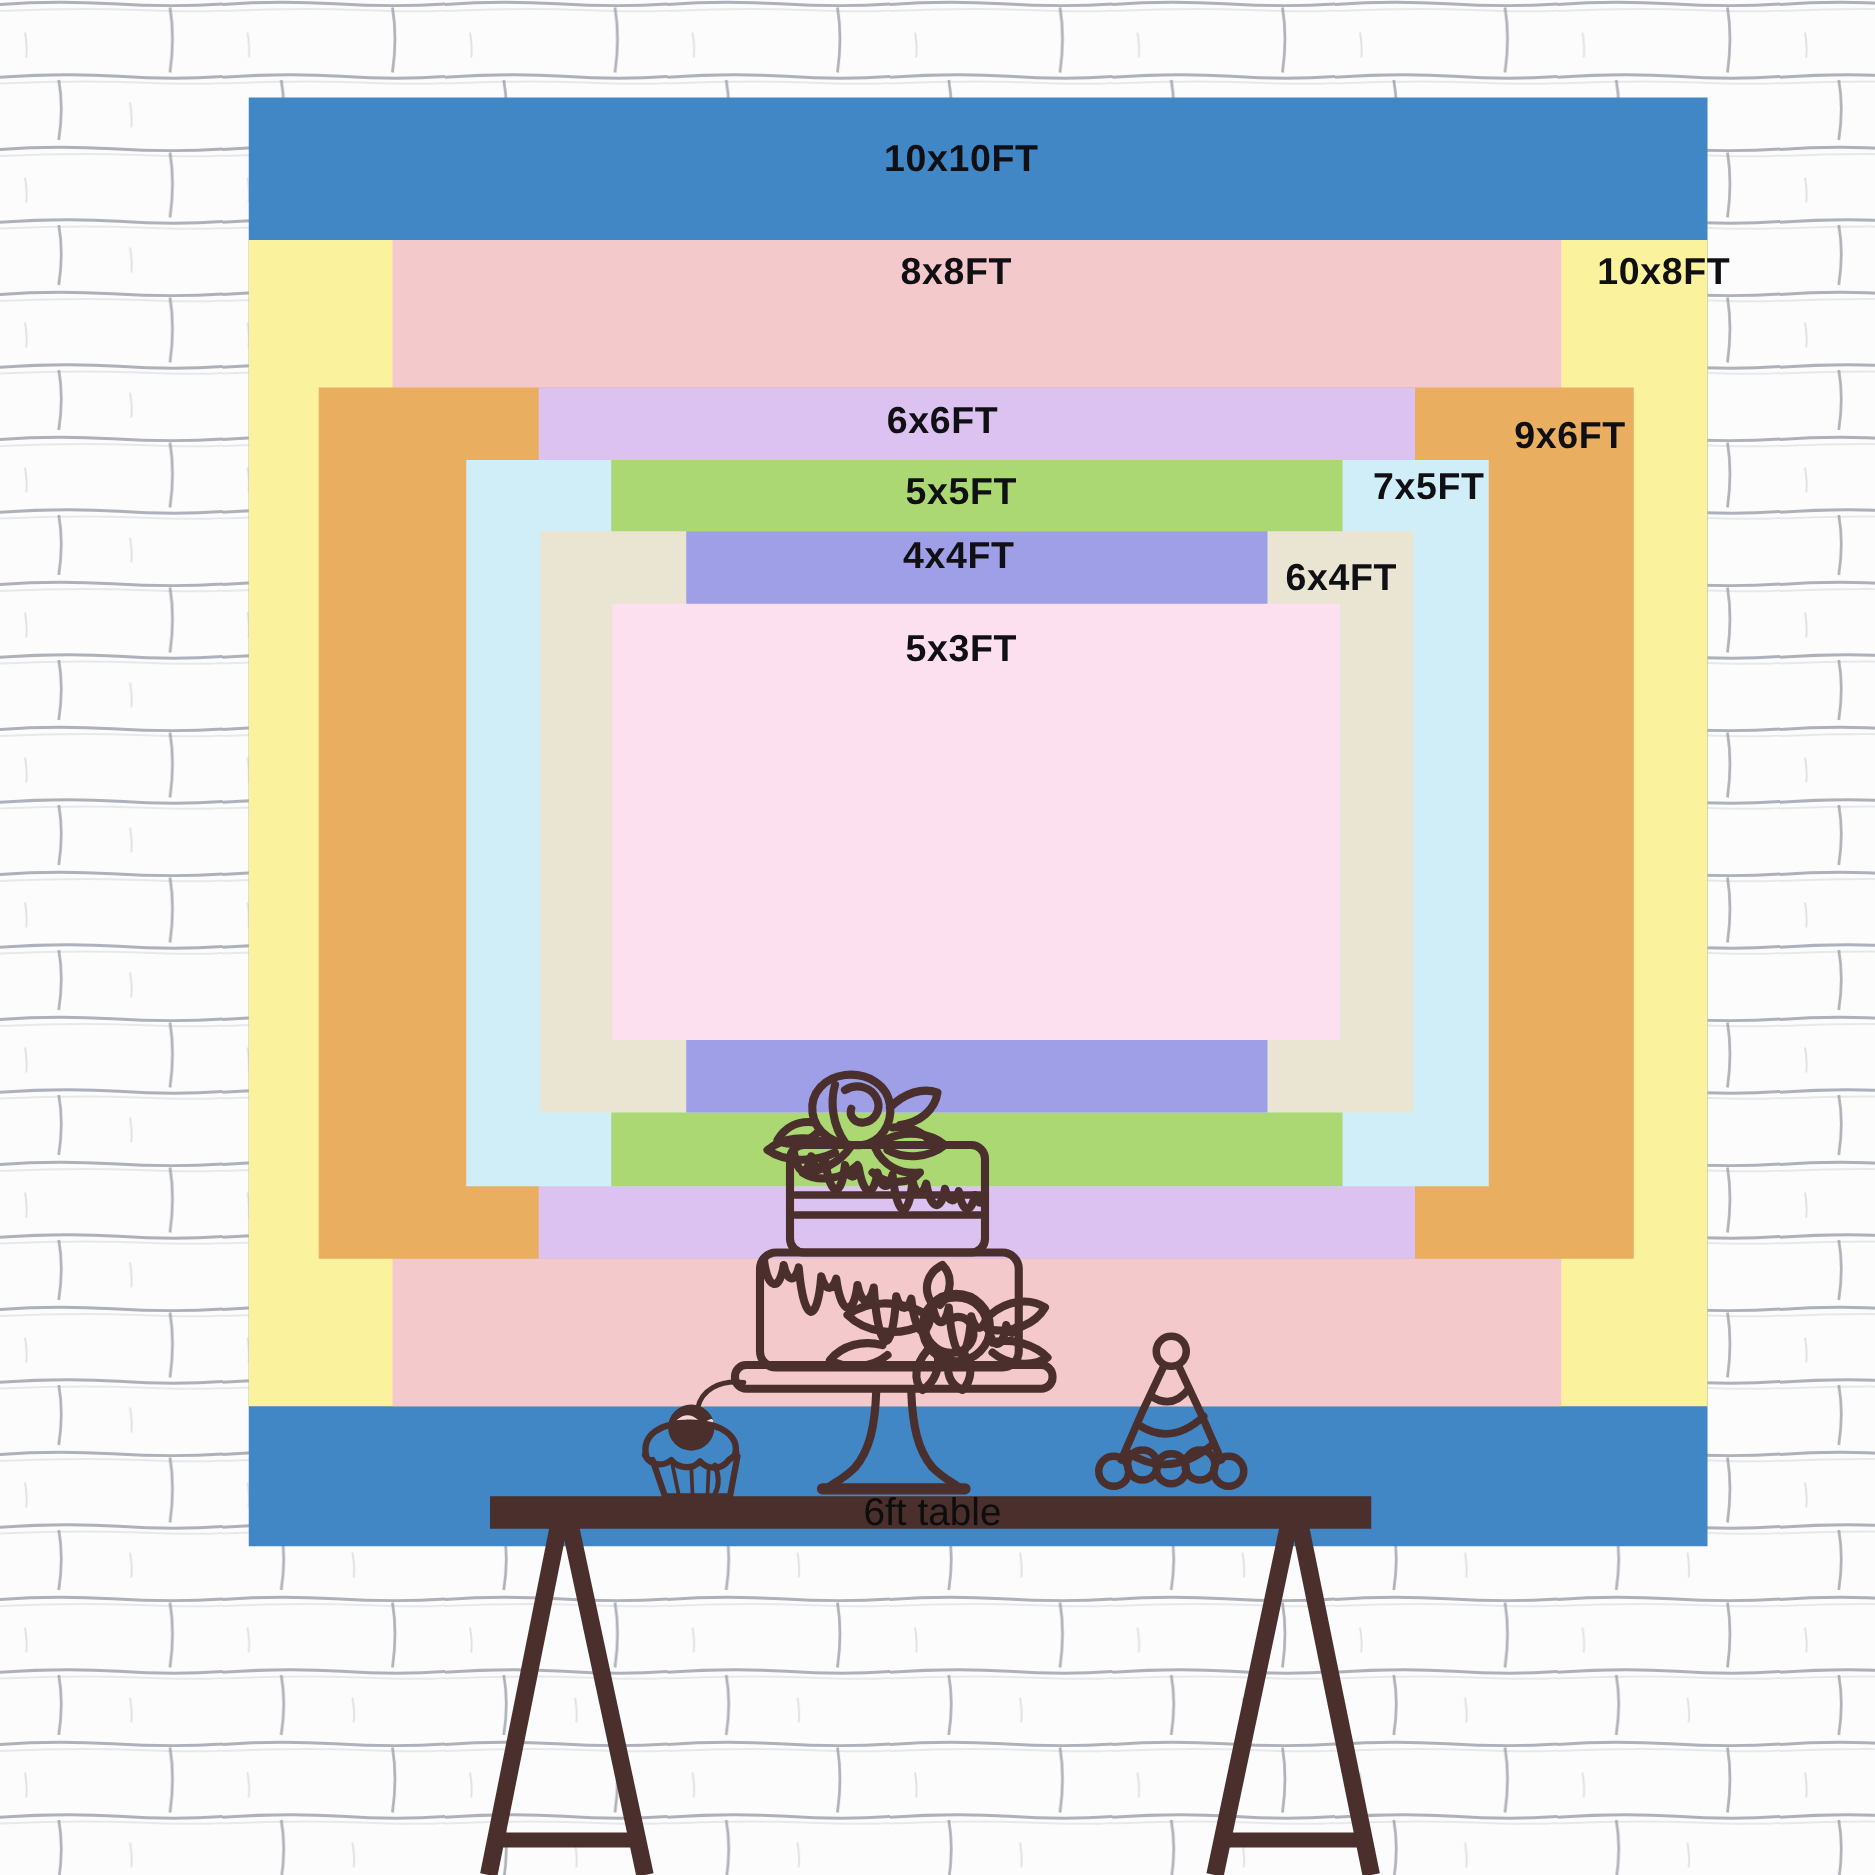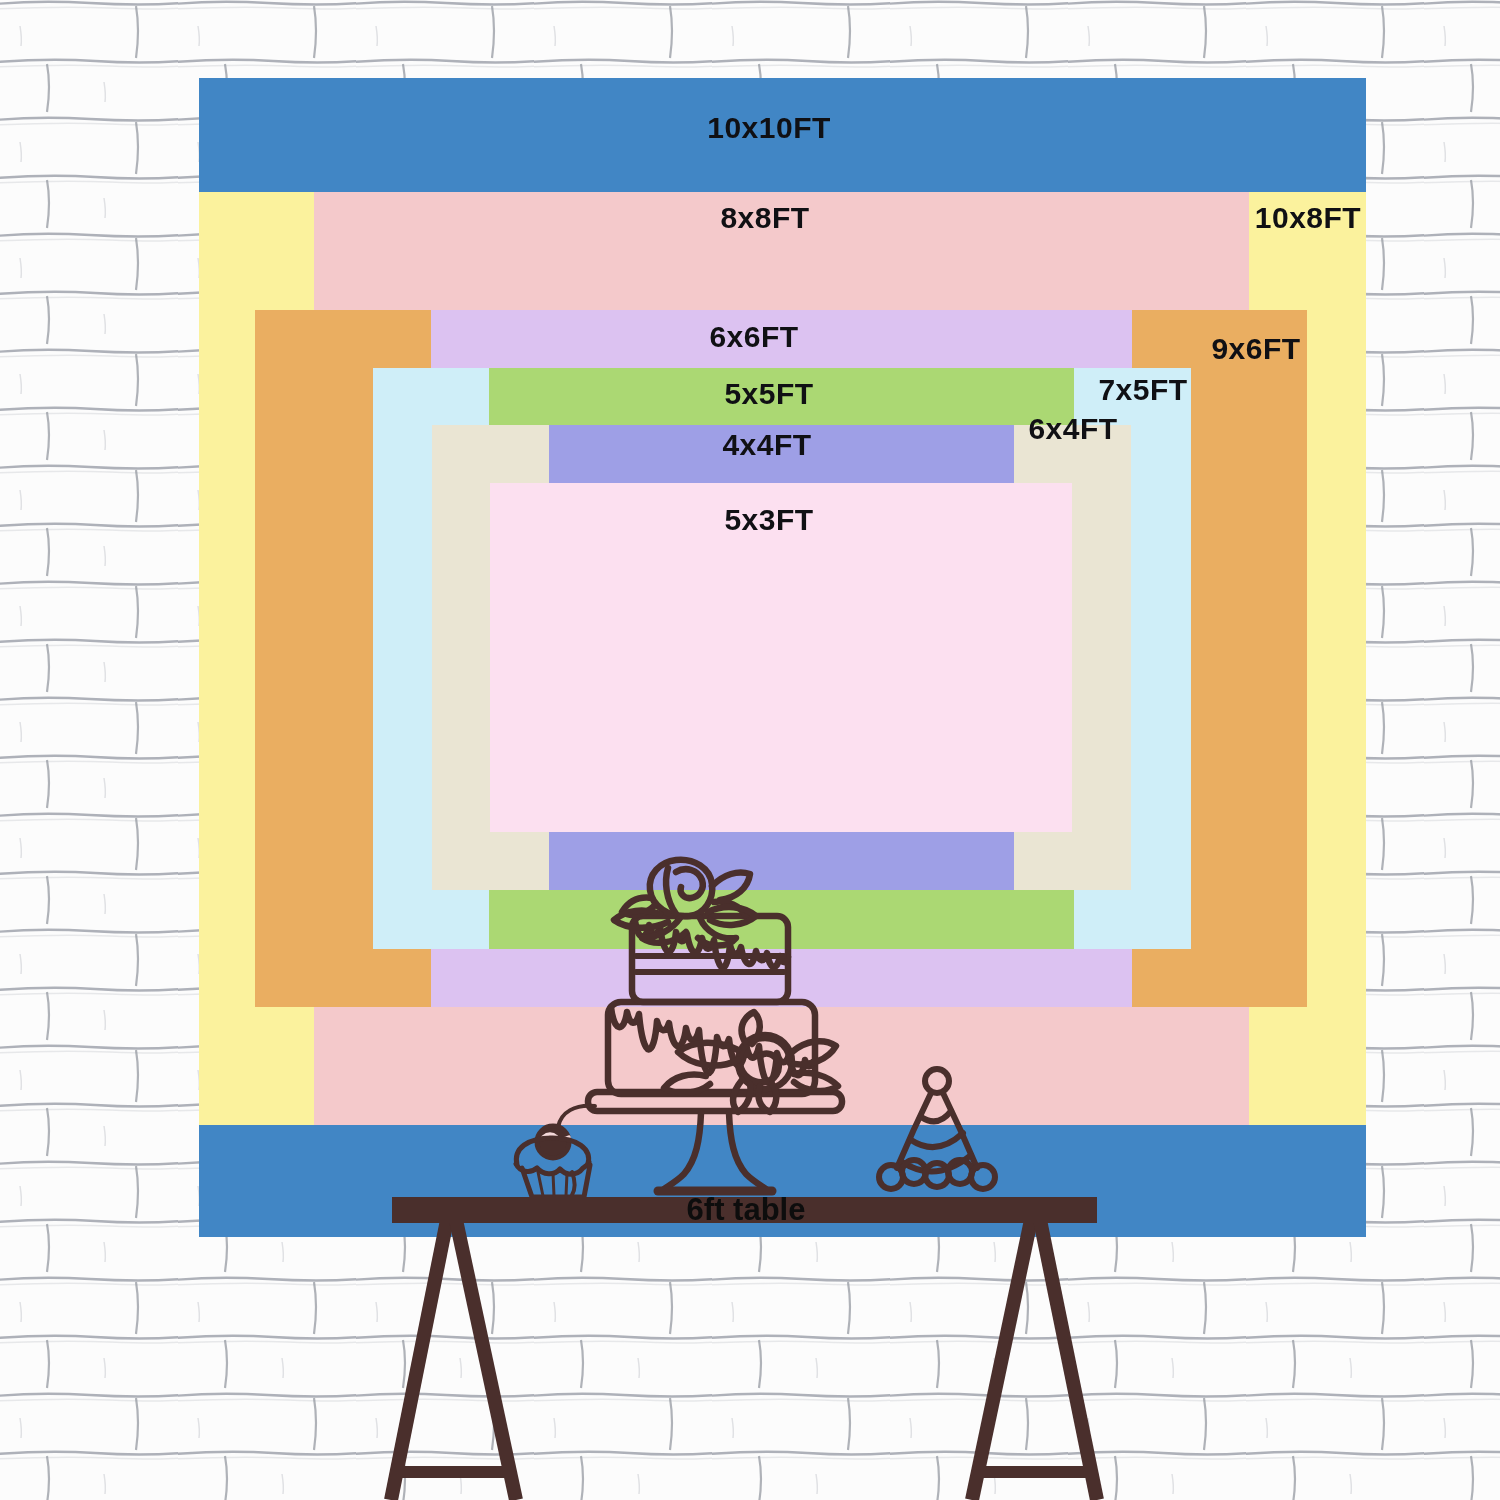--- a/index.html
+++ b/index.html
@@ -7,21 +7,21 @@
          font-family:"Liberation Sans","DejaVu Sans",sans-serif;}
   .wall{position:absolute;left:0;top:0;z-index:0;}
   .chart{position:absolute;left:163px;top:78px;width:1389px;height:1159px;z-index:1;margin-left:36px;}
   .layer{position:absolute;}
   .size-label{position:absolute;transform:translate(-50%,-50%);
               font-size:30px;font-weight:700;color:#101014;white-space:nowrap;
               letter-spacing:0.5px;}
   .art{position:absolute;left:0;top:0;z-index:2;}
   .tablebar{position:absolute;left:392px;top:1197px;width:705px;height:26px;z-index:3;}
   .table-label{position:absolute;left:746px;top:1210px;transform:translate(-50%,-50%);
-               z-index:4;font-size:31px;font-weight:700;color:#0d0d0d;white-space:nowrap;}
+               z-index:4;font-size:31px;font-weight:400;color:#0d0d0d;white-space:nowrap;}
 </style>
 </head>
 <body>
 
 <div class="stage">
 
   <svg class="wall" width="1500" height="1500">
     <defs>
       <pattern id="bricks" width="178" height="116" patternUnits="userSpaceOnUse">
         <rect width="178" height="116" fill="#fcfcfc"></rect>
@@ -45,27 +45,27 @@
     <div class="layer" style="left: 56px; top: 232px; width: 1052px; height: 697px; background: rgb(234, 174, 97);"></div>
     <div class="layer" style="left: 232px; top: 232px; width: 701px; height: 697px; background: rgb(220, 194, 241);"></div>
     <div class="layer" style="left: 174px; top: 290px; width: 818px; height: 581px; background: rgb(207, 238, 248);"></div>
     <div class="layer" style="left: 290px; top: 290px; width: 585px; height: 581px; background: rgb(171, 216, 115);"></div>
     <div class="layer" style="left: 233px; top: 347px; width: 699px; height: 465px; background: rgb(234, 229, 211);"></div>
     <div class="layer" style="left: 350px; top: 347px; width: 465px; height: 465px; background: rgb(158, 159, 230);"></div>
     <div class="layer" style="left: 291px; top: 405px; width: 582px; height: 349px; background: rgb(252, 224, 240);"></div>
 
     <div class="size-label" style="left:570px;top:50px">10x10FT</div>
     <div class="size-label" style="left:566px;top:140px">8x8FT</div>
-    <div class="size-label" style="left:1109px;top:140px">10x8FT</div>
+    <div class="size-label" style="left:1132px;top:140px">10x8FT</div>
     <div class="size-label" style="left:555px;top:259px">6x6FT</div>
     <div class="size-label" style="left:1057px;top:271px">9x6FT</div>
     <div class="size-label" style="left:570px;top:316px">5x5FT</div>
     <div class="size-label" style="left:944px;top:312px">7x5FT</div>
     <div class="size-label" style="left:568px;top:367px">4x4FT</div>
-    <div class="size-label" style="left:874px;top:351px">6x4FT</div>
+    <div class="size-label" style="left:874px;top:385px">6x4FT</div>
     <div class="size-label" style="left:570px;top:442px">5x3FT</div>
   </div>
 
   <svg class="art" width="1500" height="1500" fill="none" stroke-linecap="round" stroke-linejoin="round" style="stroke: rgb(74, 47, 44);">
 
     <g stroke-width="14" stroke-linecap="butt">
       <line x1="447" y1="1220" x2="391" y2="1500"></line>
       <line x1="456" y1="1220" x2="516" y2="1500"></line>
       <line x1="397" y1="1472" x2="512" y2="1472" stroke-width="12"></line>
       <line x1="1031" y1="1220" x2="972" y2="1500"></line>

